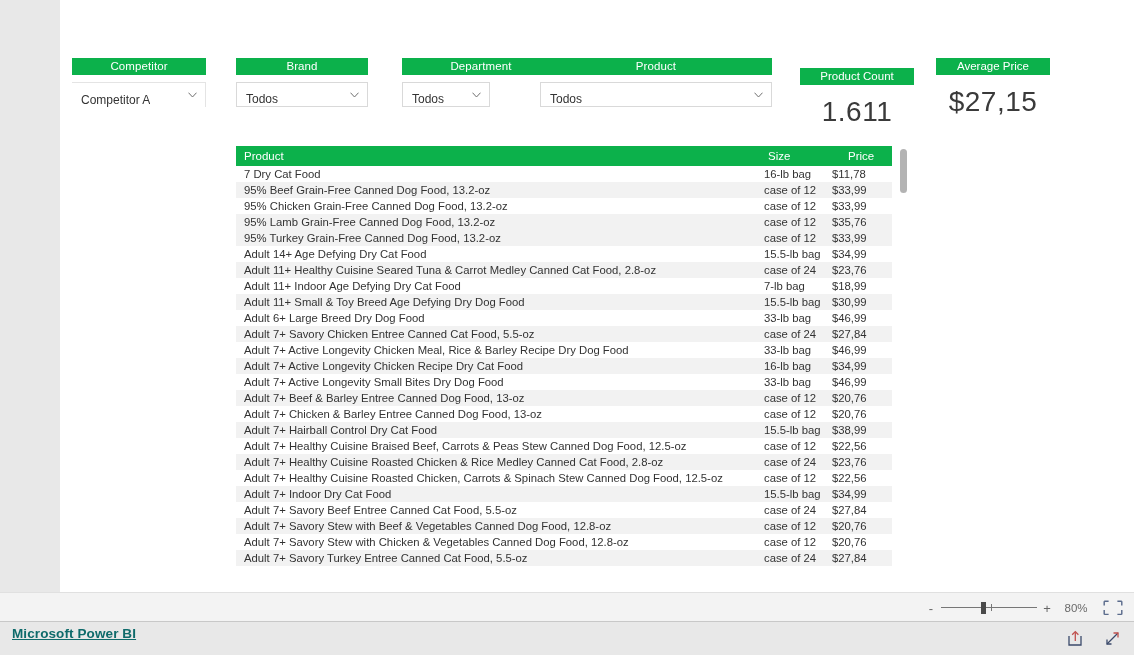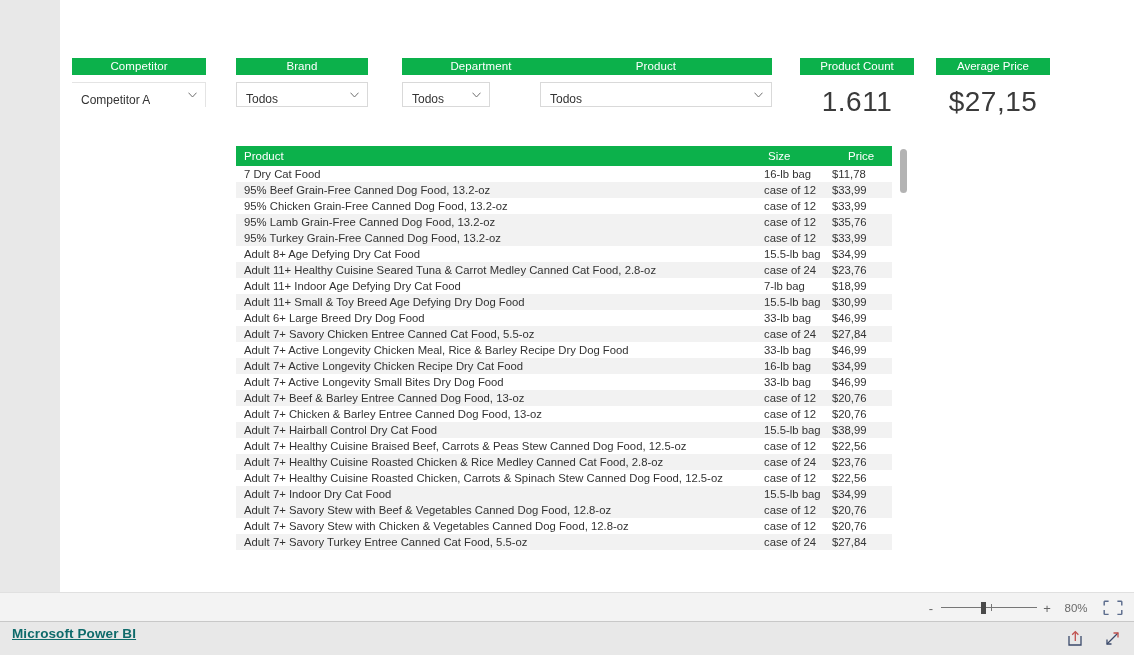--- a/index.html
+++ b/index.html
@@ -262,21 +262,21 @@
       <div class="slicer-box">
         <span class="slicer-value">Todos</span>
         <span class="chev">
           <svg viewBox="0 0 9 6">
               <path d="M0.5 0.7 L4.5 5 L8.5 0.7" fill="none" stroke="#707070" stroke-width="1"></path>
             </svg>
         </span>
       </div>
     </div>
 
-    <div class="kpi" style="left:740px; top:58px; width:114px;">
+    <div class="kpi" style="left:740px; top:68px; width:114px;">
       <div class="kpi-title">Product Count</div>
       <div class="kpi-value">1.611</div>
     </div>
 
     <div class="kpi" style="left:876px; top:58px; width:114px;">
       <div class="kpi-title">Average Price</div>
       <div class="kpi-value">$27,15</div>
     </div>
 
     <div id="tableviz">
@@ -313,21 +313,21 @@
               <td class="prod">95% Lamb Grain-Free Canned Dog Food, 13.2-oz</td>
               <td class="size">case of 12</td>
               <td class="price">$35,76</td>
             </tr>
             <tr class="alt">
               <td class="prod">95% Turkey Grain-Free Canned Dog Food, 13.2-oz</td>
               <td class="size">case of 12</td>
               <td class="price">$33,99</td>
             </tr>
             <tr>
-              <td class="prod">Adult 8+ Age Defying Dry Cat Food</td>
+              <td class="prod">Adult 14+ Age Defying Dry Cat Food</td>
               <td class="size">15.5-lb bag</td>
               <td class="price">$34,99</td>
             </tr>
             <tr class="alt">
               <td class="prod">Adult 11+ Healthy Cuisine Seared Tuna &amp; Carrot Medley Canned Cat Food, 2.8-oz</td>
               <td class="size">case of 24</td>
               <td class="price">$23,76</td>
             </tr>
             <tr>
               <td class="prod">Adult 11+ Indoor Age Defying Dry Cat Food</td>
@@ -391,20 +391,25 @@
             </tr>
             <tr>
               <td class="prod">Adult 7+ Healthy Cuisine Roasted Chicken, Carrots &amp; Spinach Stew Canned Dog Food, 12.5-oz</td>
               <td class="size">case of 12</td>
               <td class="price">$22,56</td>
             </tr>
             <tr class="alt">
               <td class="prod">Adult 7+ Indoor Dry Cat Food</td>
               <td class="size">15.5-lb bag</td>
               <td class="price">$34,99</td>
+            </tr>
+            <tr>
+              <td class="prod">Adult 7+ Savory Beef Entree Canned Cat Food, 5.5-oz</td>
+              <td class="size">case of 24</td>
+              <td class="price">$27,84</td>
             </tr>
             <tr class="alt">
               <td class="prod">Adult 7+ Savory Stew with Beef &amp; Vegetables Canned Dog Food, 12.8-oz</td>
               <td class="size">case of 12</td>
               <td class="price">$20,76</td>
             </tr>
             <tr>
               <td class="prod">Adult 7+ Savory Stew with Chicken &amp; Vegetables Canned Dog Food, 12.8-oz</td>
               <td class="size">case of 12</td>
               <td class="price">$20,76</td>

